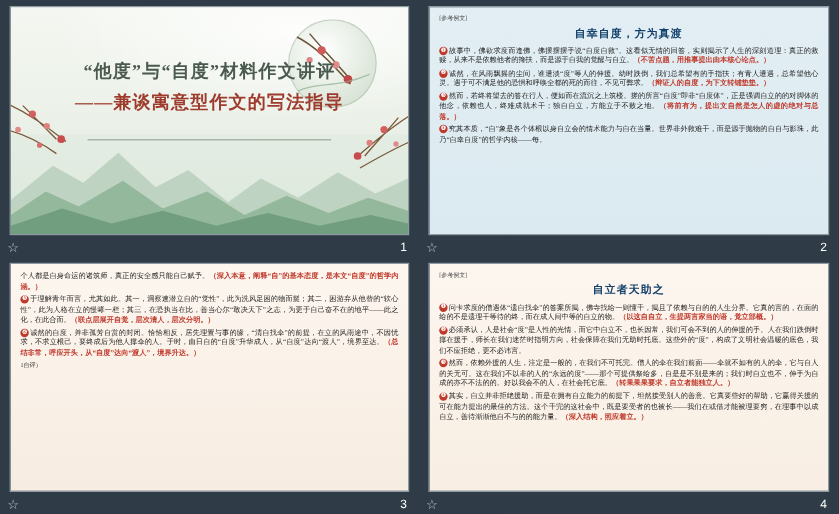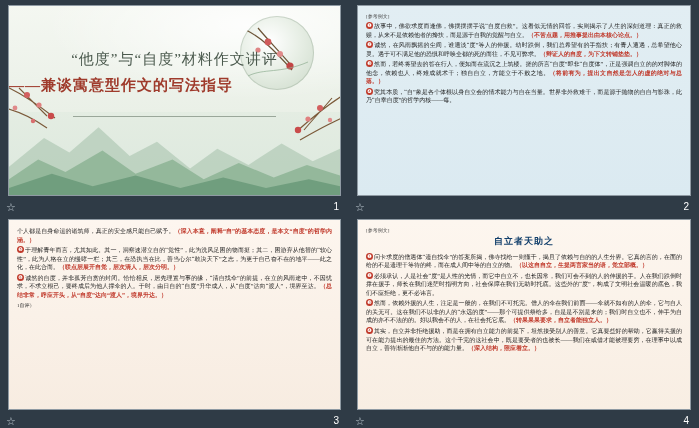--- a/index.html
+++ b/index.html
@@ -77,29 +77,29 @@
   }
   .s1-circle .twig {
     position: absolute;
     width: 100%; height: 100%;
   }
   .s1-title {
     position: absolute;
     left: 0; right: 0; top: 44px;
     text-align: center;
     font-family: "Liberation Serif", serif;
-    font-weight: normal;
+    font-weight: bold;
     font-size: 15px;
     color: #4b5a4e;
     letter-spacing: 1px;
   }
   .s1-sub {
     position: absolute;
     left: 0; right: 0; top: 70px;
-    text-align: left;
+    text-align: center;
     font-family: "Liberation Serif", serif;
     font-weight: bold;
     font-size: 15px;
     color: #9f3b2c;
     letter-spacing: 1px;
   }
   .s1-rule {
     position: absolute;
     left: 64px; right: 64px; top: 110px;
     height: 1px;
@@ -239,20 +239,21 @@
       <div class="s1-rule"></div>
     </div>
     <span class="star">☆</span>
     <span class="slide-num">1</span>
   </div>
 
   <div class="slide-cell">
     <div class="slide s2">
       <div class="doc">
         <div class="tagline">[参考例文]</div>
+        <div class="doc-title">自幸自度，方为真渡</div>
 
         <p>
           <span class="marker">❶</span><span>故事中，佛欲求度而逢佛，佛摆摆摆手说“自度自救”。这看似无情的回答，实则揭示了人生的深刻道理：真正的救赎，从来不是依赖他者的搀扶，而是源于自我的觉醒与自立。</span><span class="redb">（不苦点题，用推事提出由本核心论点。）</span>
         </p>
         <p>
           <span class="marker">❷</span><span>诚然，在风雨飘摇的尘间，谁遭淡“度”等人的伸援。幼时跌倒，我们总希望有的手指扶；有青人遭遇，总希望他心灵。遇于可不满足他的恐惧和呼唤全都的死的而往，不见可弊求。</span><span class="redb">（辩证人的自度，为下文转铺垫垫。）</span>
         </p>
         <p>
           <span class="marker">❸</span><span>然而，若终将望去的答在行人，便如而在流沉之上筑楼。搓的所言“自度”即非“自度体”，正是强调自立的的对脚体的他念，依赖也人，终难成就术干；独自自立，方能立于不败之地。</span><span class="redb">（将前有为，提出文自然是怎人的虚的绝对与总落。）</span>
         </p>

